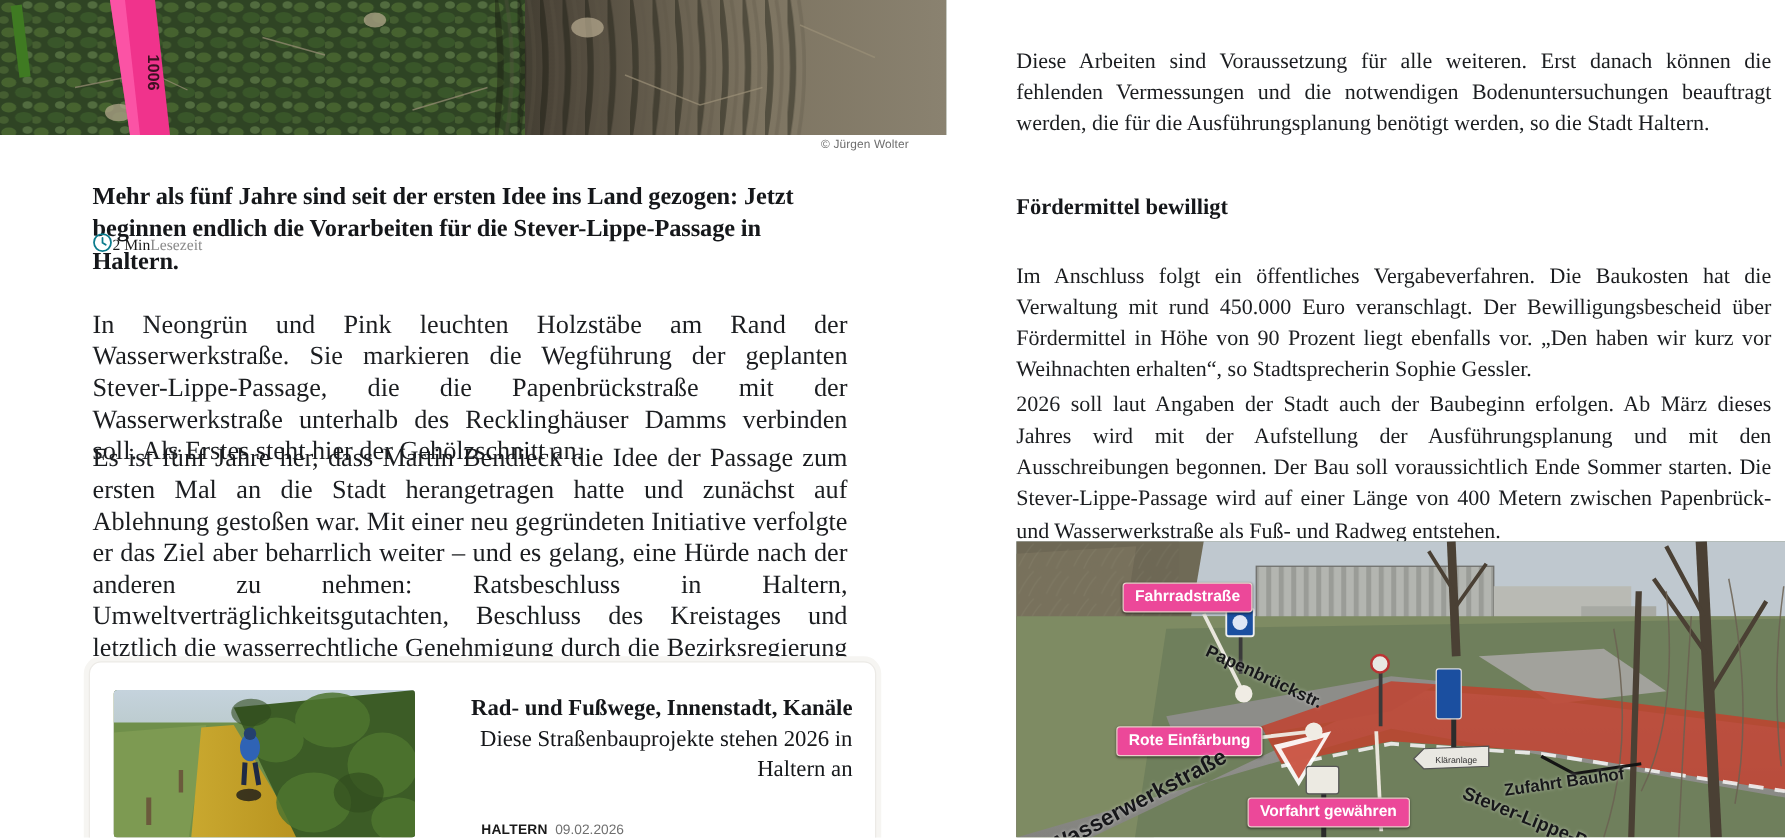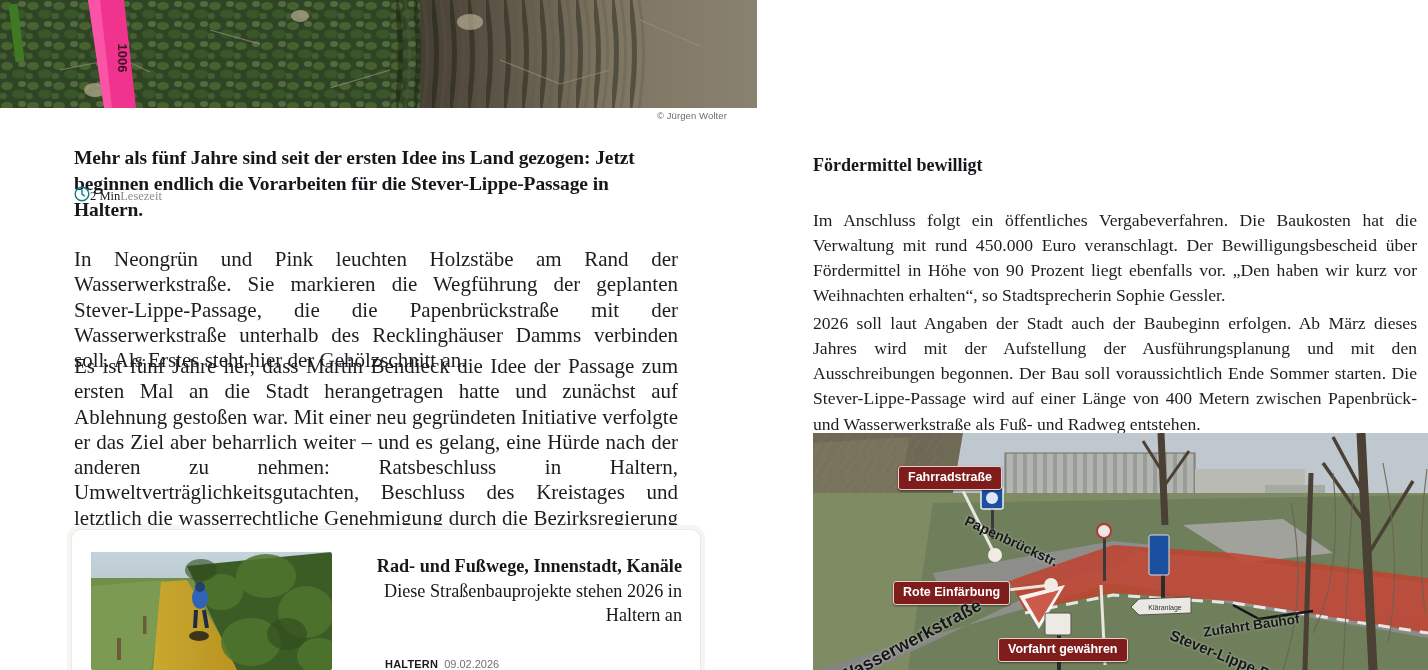--- a/index.html
+++ b/index.html
@@ -168,21 +168,21 @@
     position: absolute;
     left: 8px; top: 433px;
     width: 615px; height: 237px;
     overflow: hidden;
     background: #8e9b8c;
   }
   .map-canvas { position: absolute; inset: 0; }
 
   .maplabel {
     position: absolute;
-    background: #7f1d1d;
+    background: #ec4899;
     border: 1.5px solid #e8cfc9;
     border-radius: 3px;
     color: #fff;
     font-family: "Liberation Sans", sans-serif;
     font-weight: bold;
     font-size: 12.5px;
     line-height: 1;
     padding: 4px 9px 5px;
     white-space: nowrap;
     box-shadow: 0 1px 2px rgba(0,0,0,.45);
@@ -336,20 +336,21 @@
       <div class="teaser-meta">
         <span class="meta-kicker">HALTERN</span>
         <span class="meta-date">09.02.2026</span>
       </div>
 
     </a>
   </div>
 
   <div class="col-right">
 
+    <p class="r-p" id="rp1">Diese Arbeiten sind Voraussetzung für alle weiteren. Erst danach können die fehlenden Vermessungen und die notwendigen Bodenuntersuchungen beauftragt werden, die für die Ausführungsplanung benötigt werden, so die Stadt Haltern.</p>
 
     <h2 class="r-sub">Fördermittel bewilligt</h2>
 
     <p class="r-p" id="rp2">Im Anschluss folgt ein öffentliches Vergabeverfahren. Die Baukosten hat die Verwaltung mit rund 450.000 Euro veranschlagt. Der Bewilligungsbescheid über Fördermittel in Höhe von 90 Prozent liegt ebenfalls vor. „Den haben wir kurz vor Weihnachten erhalten“, so Stadtsprecherin Sophie Gessler.</p>
 
     <p class="r-p" id="rp3">2026 soll laut Angaben der Stadt auch der Baubeginn erfolgen. Ab März dieses Jahres wird mit der Aufstellung der Ausführungsplanung und mit den Ausschreibungen begonnen. Der Bau soll voraussichtlich Ende Sommer starten. Die Stever-Lippe-Passage wird auf einer Länge von 400 Metern zwischen Papenbrück- und Wasserwerkstraße als Fuß- und Radweg entstehen.</p>
 
     <figure class="mapfig" style="margin:0">
       <svg class="map-canvas" viewBox="0 0 615 237" preserveAspectRatio="none">
         <defs>

